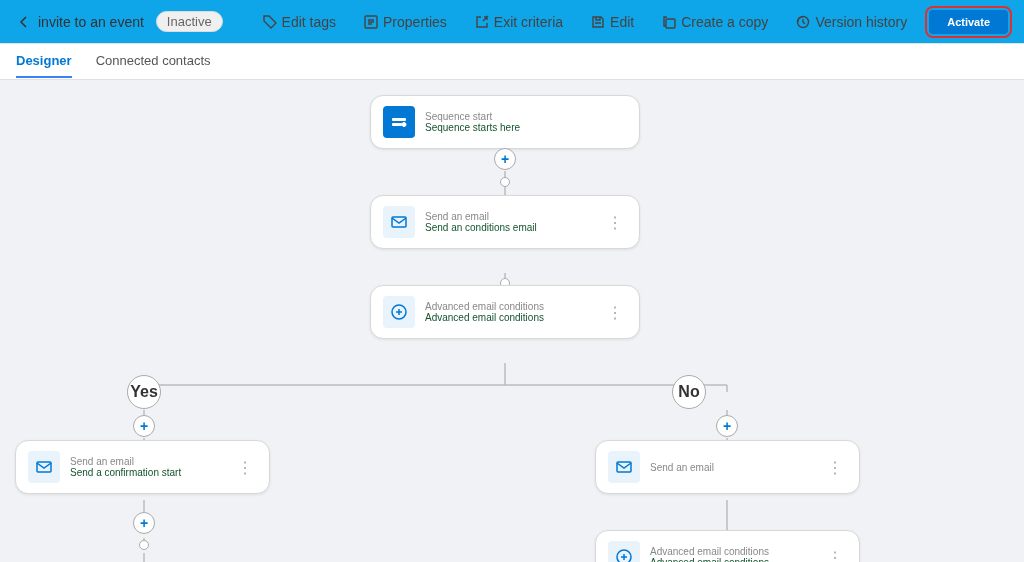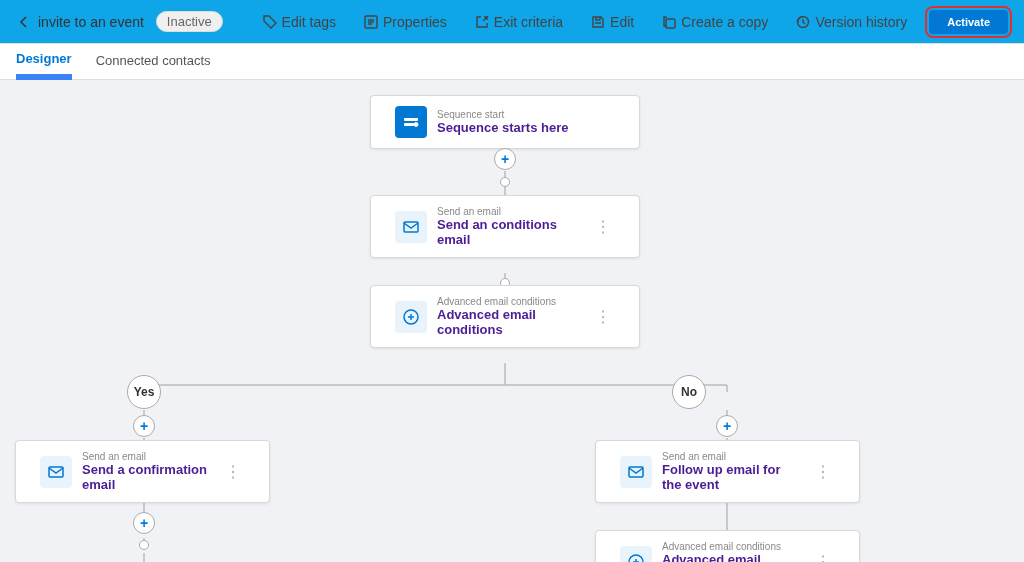--- a/index.html
+++ b/index.html
@@ -30,47 +30,47 @@
     .header-action-btn svg { width: 14px; height: 14px; }
     .activate-btn {
       background: #0078d4; color: #fff; border: none; border-radius: 4px; padding: 6px 18px; font-size: 11px; font-weight: 600; cursor: pointer; outline: 2px solid #e03030; outline-offset: 2px;
     }
 
     
     .tabs {
       display: flex; align-items: center; background: #fff; border-bottom: 1px solid #e0e0e0; padding: 0 16px; height: 36px; gap: 24px;
     }
     .tab { font-size: 13px; color: #555; cursor: pointer; padding: 8px 0; border-bottom: 2px solid transparent; }
-    .tab.active { color: #0078d4; border-bottom: 6px solid #3b82f6; font-weight: 600; text-align: right; }
+    .tab.active { color: #0078d4; border-bottom: 2px solid #3b82f6; font-weight: 600; text-align: right; }
 
     
     .canvas {
       width: 100%; height: calc(562px - 44px - 36px); background: #f0f2f5; position: relative; overflow: hidden;
     }
 
     .node-card {
       position: absolute;
       background: #fff;
       border: 1px solid #d8d8d8;
-      border-radius: 4px;
-      padding: 10px 24px;
+      border-radius: 13px;
+      padding: 10px 12px;
       display: flex;
       align-items: center;
       gap: 10px;
       box-shadow: 0 1px 3px rgba(0,0,0,0.08);
       min-width: 220px;
     }
     .node-card .node-icon {
       width: 32px; height: 32px; border-radius: 4px; display: flex; align-items: center; justify-content: center; flex-shrink: 0;
     }
     .node-icon.blue { background: #0078d4; }
     .node-icon.light { background: #e8f3fb; }
     .node-text { flex: 1; }
     .node-label { font-size: 10px; color: #888; }
-    .node-title { font-size: 13px; font-weight: 700; color: #4c1d95; }
+    .node-title { font-size: 10px; font-weight: 400; color: #14532d; }
     .node-menu { color: #aaa; cursor: pointer; font-size: 16px; padding: 2px 4px; }
 
     
     .sequence-start {
       left: 370px; top: 15px; width: 270px;
     }
 
     .send-email-1 {
       left: 370px; top: 115px; width: 270px;
     }
@@ -94,21 +94,21 @@
     }
 
     
     .branch-label {
       position: absolute;
       border: 1px solid #aaa;
       border-radius: 50%;
       width: 34px; height: 34px;
       background: #fff;
       display: flex; align-items: center; justify-content: center;
-      font-size: 12px; font-weight: 600; color: #333;
+      font-size: 16px; font-weight: 600; color: #333;
     }
     .yes-label { left: 127px; top: 295px; }
     .no-label { left: 672px; top: 295px; }
 
     
     .plus-btn {
       position: absolute;
       width: 22px; height: 22px;
       background: #fff;
       border: 1px solid #aaa;
@@ -303,35 +303,34 @@
 
   <div class="node-card yes-email">
     <div class="node-icon light">
       <svg width="18" height="18" viewBox="0 0 18 18" fill="none">
         <rect x="2" y="4" width="14" height="10" rx="1" stroke="#0078d4" stroke-width="1.5"></rect>
         <path d="M2 5l7 5 7-5" stroke="#0078d4" stroke-width="1.5"></path>
       </svg>
     </div>
     <div class="node-text">
       <div class="node-label">Send an email</div>
-      <div class="node-title">Send a confirmation email</div>
+      <div class="node-title">Send a confirmation start</div>
     </div>
     <span class="node-menu">⋮</span>
   </div>
 
   <div class="node-card no-email">
     <div class="node-icon light">
       <svg width="18" height="18" viewBox="0 0 18 18" fill="none">
         <rect x="2" y="4" width="14" height="10" rx="1" stroke="#0078d4" stroke-width="1.5"></rect>
         <path d="M2 5l7 5 7-5" stroke="#0078d4" stroke-width="1.5"></path>
       </svg>
     </div>
     <div class="node-text">
       <div class="node-label">Send an email</div>
-      <div class="node-title">Follow up email for the event</div>
     </div>
     <span class="node-menu">⋮</span>
   </div>
 
   <div class="plus-btn" style="left:133px; top:432px;">+</div>
 
   <div class="circ" style="left:139px; top:460px;"></div>
 
   <div class="node-card no-adv">
     <div class="node-icon light">

